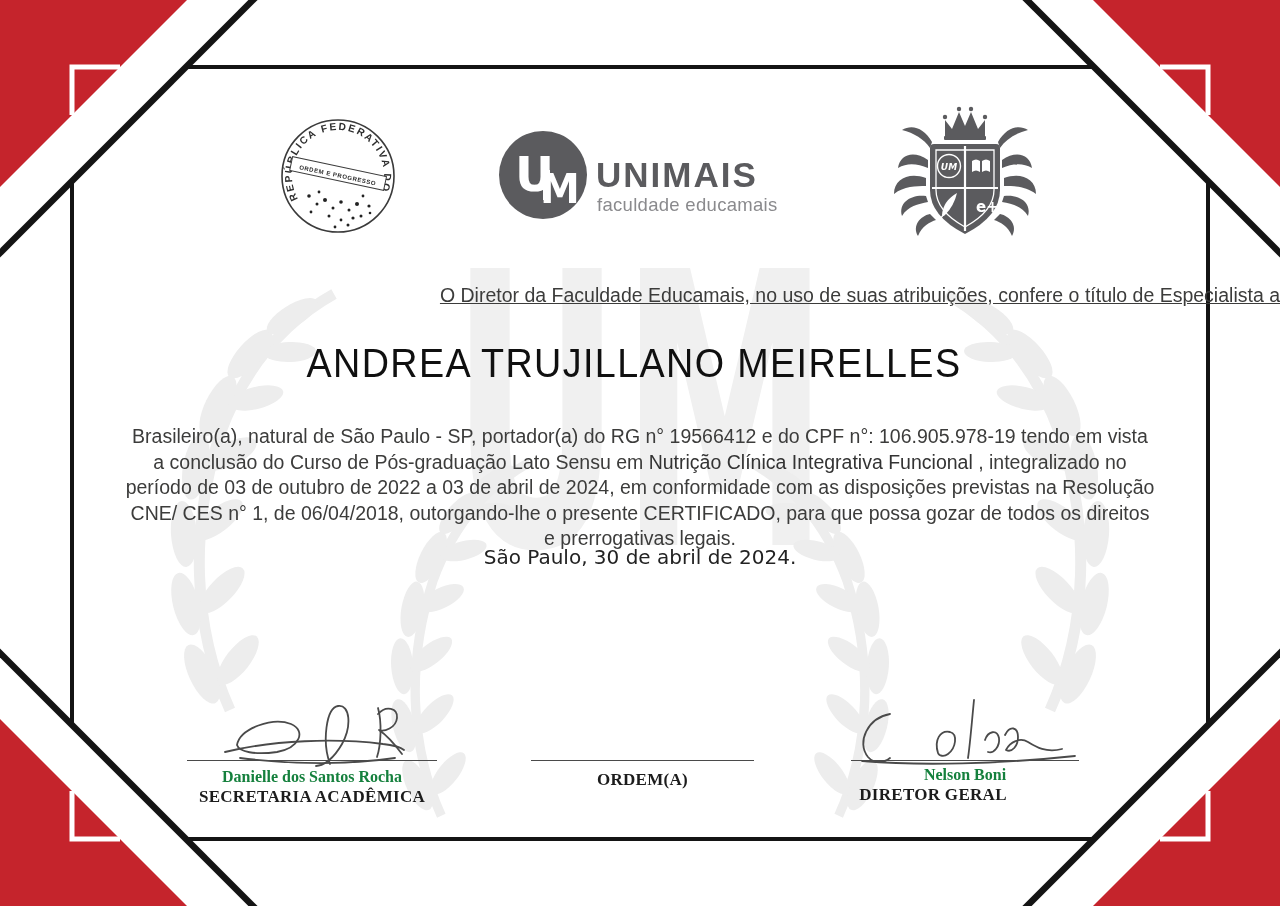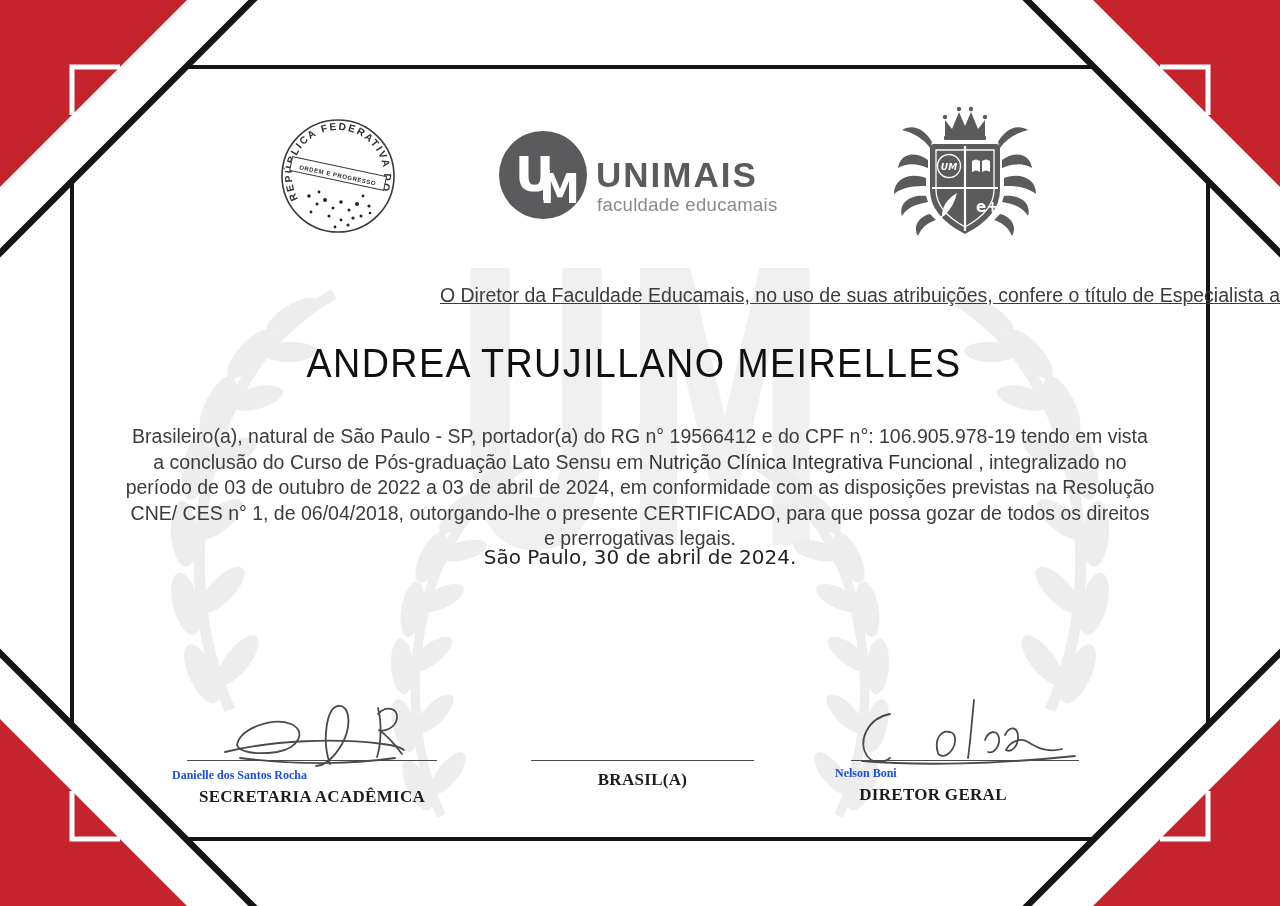--- a/index.html
+++ b/index.html
@@ -31,21 +31,21 @@
          letter-spacing:1.5px;color:#101010;transform:scaleX(.92);
          transform-origin:center;white-space:nowrap;}
   .paragraph{left:125px;width:1030px;top:424px;text-align:center;
          font-size:19.5px;line-height:25.5px;color:var(--text-dark);}
   .paragraph b{font-weight:400;color:#333;}
   .dateline{left:0;right:0;top:545px;text-align:center;font-size:20px;
          font-family:"DejaVu Sans",sans-serif;color:#222;}
 
   .sig-line{border-top:1.5px solid #4a4a4a;height:0;}
   .sig-name{font-family:"Liberation Serif",serif;font-weight:700;
-            font-size:12px;color:#1d4ed8;}
+            font-size:16px;color:#15803d;text-align:center;}
   .sig-role{font-family:"Liberation Serif",serif;font-weight:700;
             font-size:17px;letter-spacing:.3px;color:#1c1c1c;text-align:center;}
 
   .logo-wordmark{font-family:"Liberation Sans",sans-serif;}
 </style>
 </head>
 <body>
 
 <svg class="layer" viewBox="0 0 1280 906" aria-hidden="true">
   <defs>
@@ -197,21 +197,21 @@
   <path class="sig-stroke" d="M193,8 C197,22 196,45 192,57"></path>
   <path class="sig-stroke" d="M193,14 C201,5 213,8 212,18 C211,28 199,32 194,30 C203,36 211,46 217,54"></path>
   <path class="sig-stroke" d="M40,52 C90,40 150,38 198,44 C208,45 215,47 219,50"></path>
   <path class="sig-stroke" d="M55,58 C105,64 155,66 210,58"></path>
 </svg>
 <div class="abs sig-line" style="left:187px;top:760px;width:250px;"></div>
 <div class="abs sig-name" style="left:172px;top:768px;width:280px;">Danielle dos Santos Rocha</div>
 <div class="abs sig-role" style="left:172px;top:787px;width:280px;">SECRETARIA ACADÊMICA</div>
 
 <div class="abs sig-line" style="left:531px;top:760px;width:223px;"></div>
-<div class="abs sig-role" style="left:531px;top:770px;width:223px;">BRASIL(A)</div>
+<div class="abs sig-role" style="left:531px;top:770px;width:223px;">ORDEM(A)</div>
 
 <svg class="abs" style="left:850px;top:698px;" width="240" height="70" viewBox="0 0 240 70">
   <path class="sig-stroke" d="M40,16 C18,20 6,44 18,59 C24,66 34,65 40,60"></path>
   <path class="sig-stroke" d="M124,2 C122,22 120,47 118,60"></path>
   <path class="sig-stroke" d="M88,55 C84,42 90,32 100,34 C108,36 106,50 98,56 C94,59 89,58 88,55"></path>
   <path class="sig-stroke" d="M135,42 C138,33 147,31 149,40 C150,48 144,56 138,54"></path>
   <path class="sig-stroke" d="M155,37 C160,27 168,29 168,39 C168,48 162,55 156,52 C160,44 170,39 178,44 C186,49 196,55 212,51"></path>
   <path class="sig-stroke" d="M12,63 C70,68 150,66 225,58"></path>
 </svg>
 <div class="abs sig-line" style="left:851px;top:760px;width:228px;"></div>

